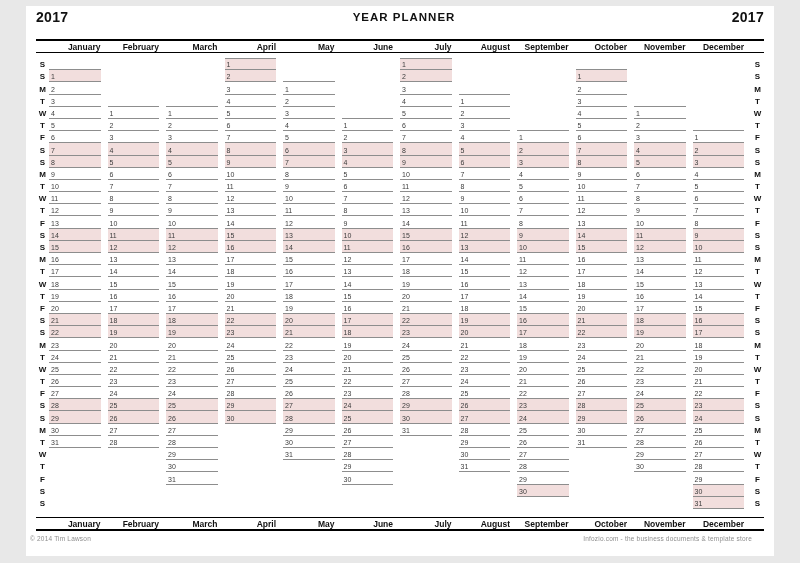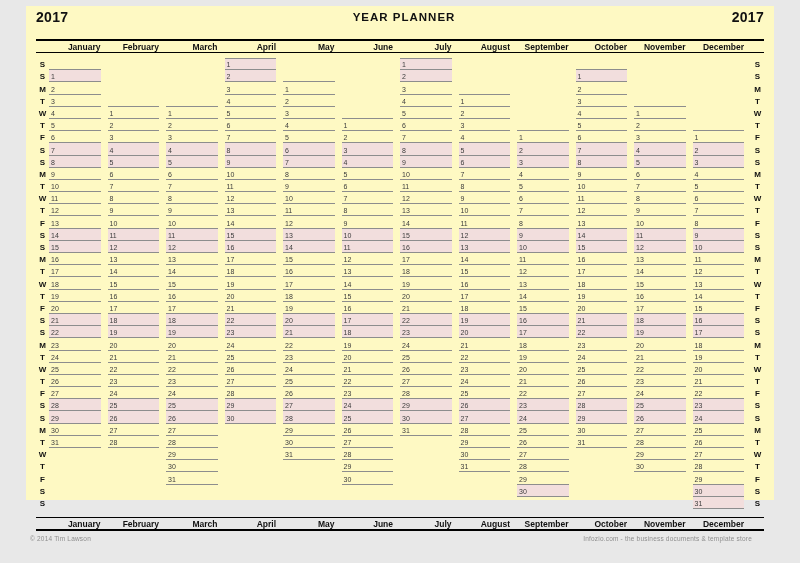--- a/index.html
+++ b/index.html
@@ -8,21 +8,21 @@
     --header-line:#000000;
     --footer-text:#8e8e8e;
   }
   *{box-sizing:border-box;}
   html,body{margin:0;padding:0;}
   body{
     width:800px;height:563px;position:relative;overflow:hidden;
     background:#e8e8e8;
     font-family:"Liberation Sans", sans-serif;
   }
-  .page{position:absolute;left:26px;top:6px;width:748px;height:494px;background:#fef9c3;}
+  .page{position:absolute;left:26px;top:6px;width:748px;height:550px;background:#ffffff;}
   .year{position:absolute;top:3px;font-size:14px;font-weight:bold;color:#111;letter-spacing:.3px;}
   .year.left{left:10px;}
   .year.right{right:10px;}
   .title{
     position:absolute;top:5px;left:0;right:0;text-align:center;
     font-size:11.5px;font-weight:bold;letter-spacing:1px;color:#111;margin-left:8px;
   }
   .band{position:absolute;left:10px;right:10px;height:14px;display:flex;align-items:center;}
   .band.top{top:33px;border-top:2px solid var(--header-line);border-bottom:1.3px solid var(--header-line);}
   .band.bottom{top:511px;border-top:1.3px solid var(--header-line);border-bottom:2px solid var(--header-line);}

